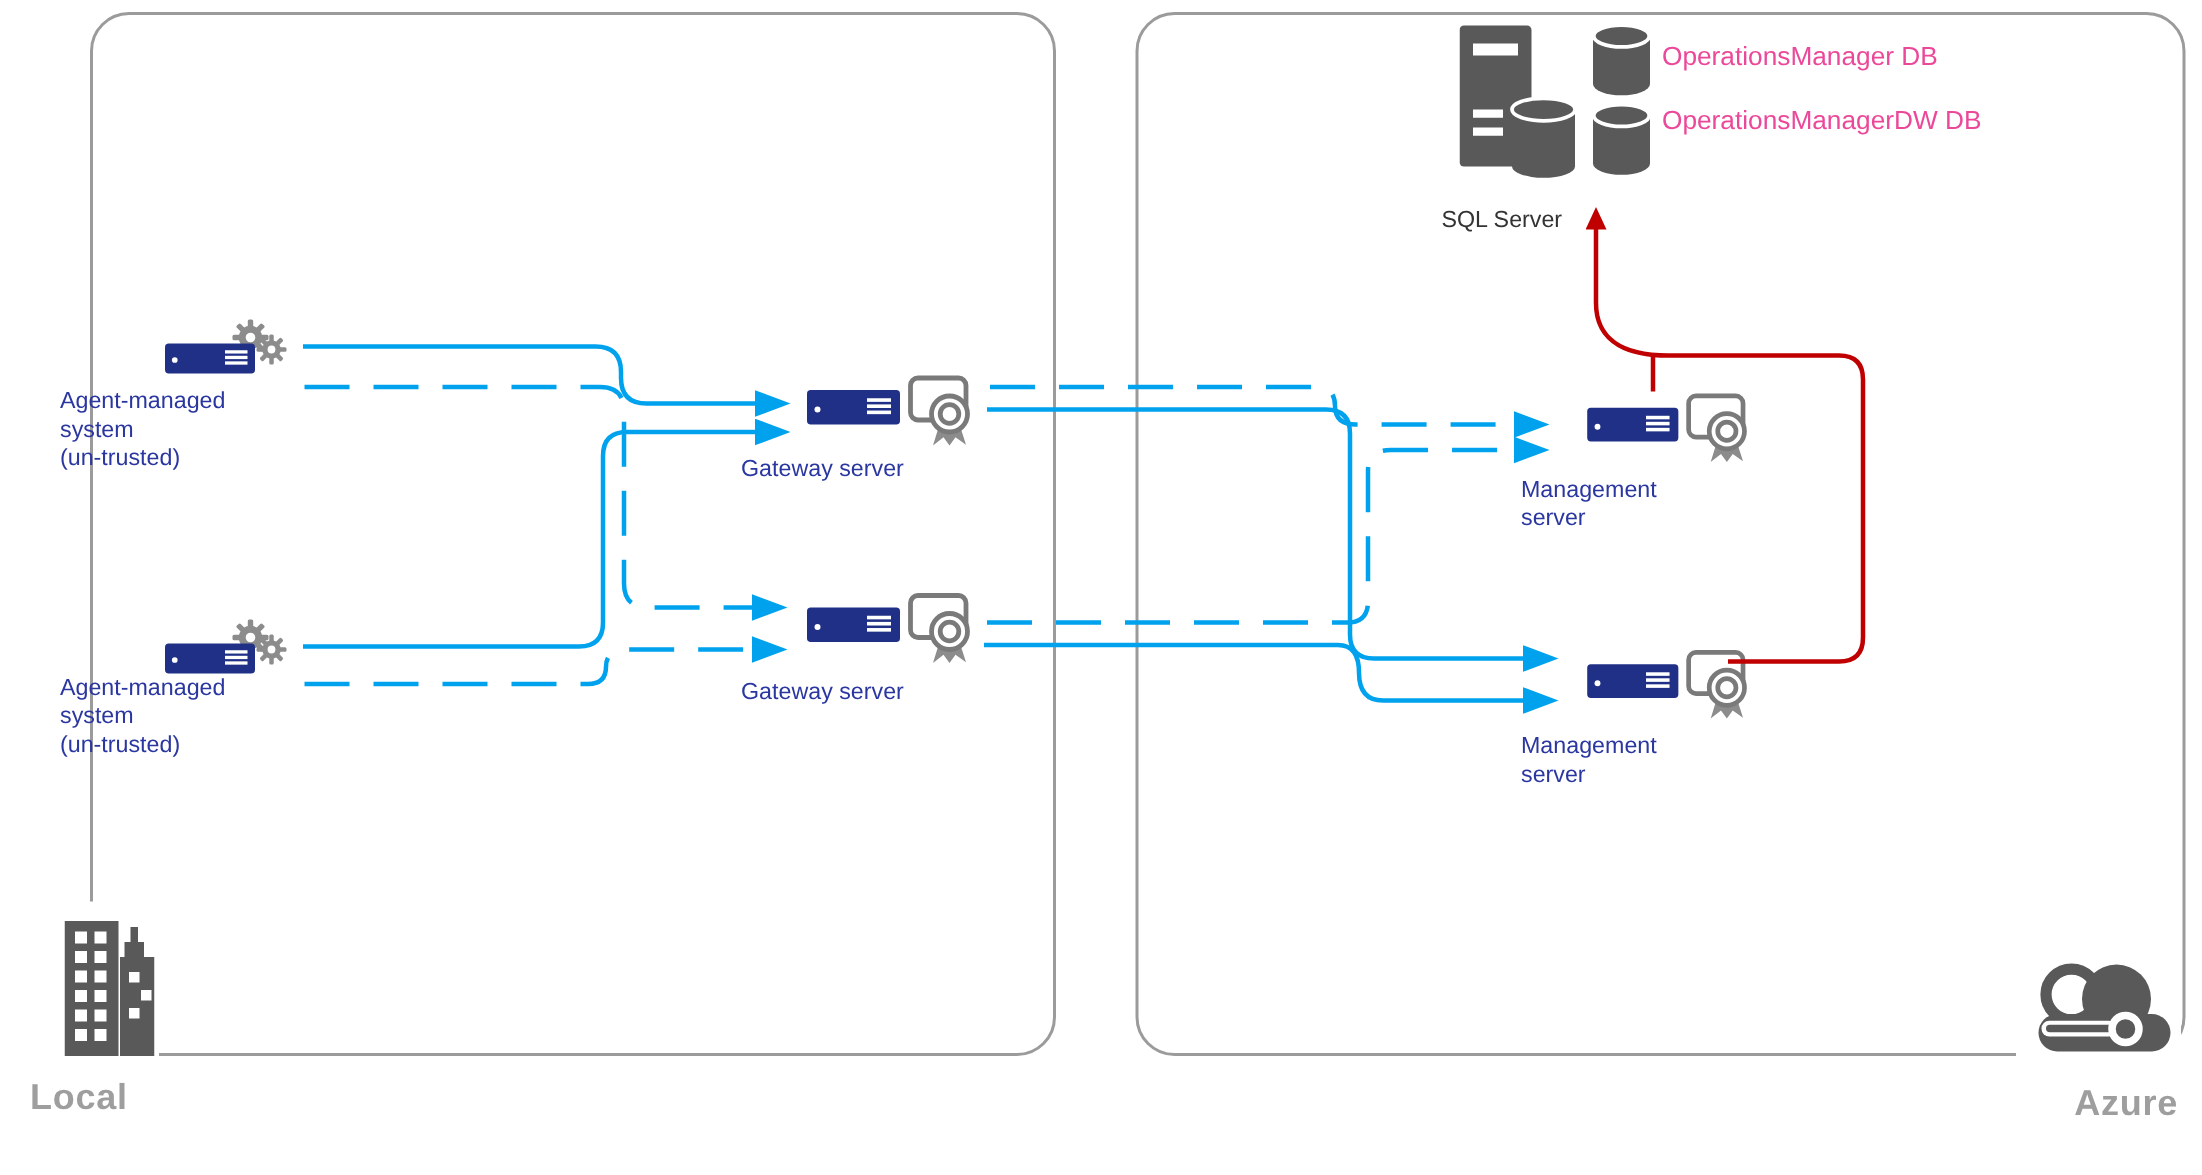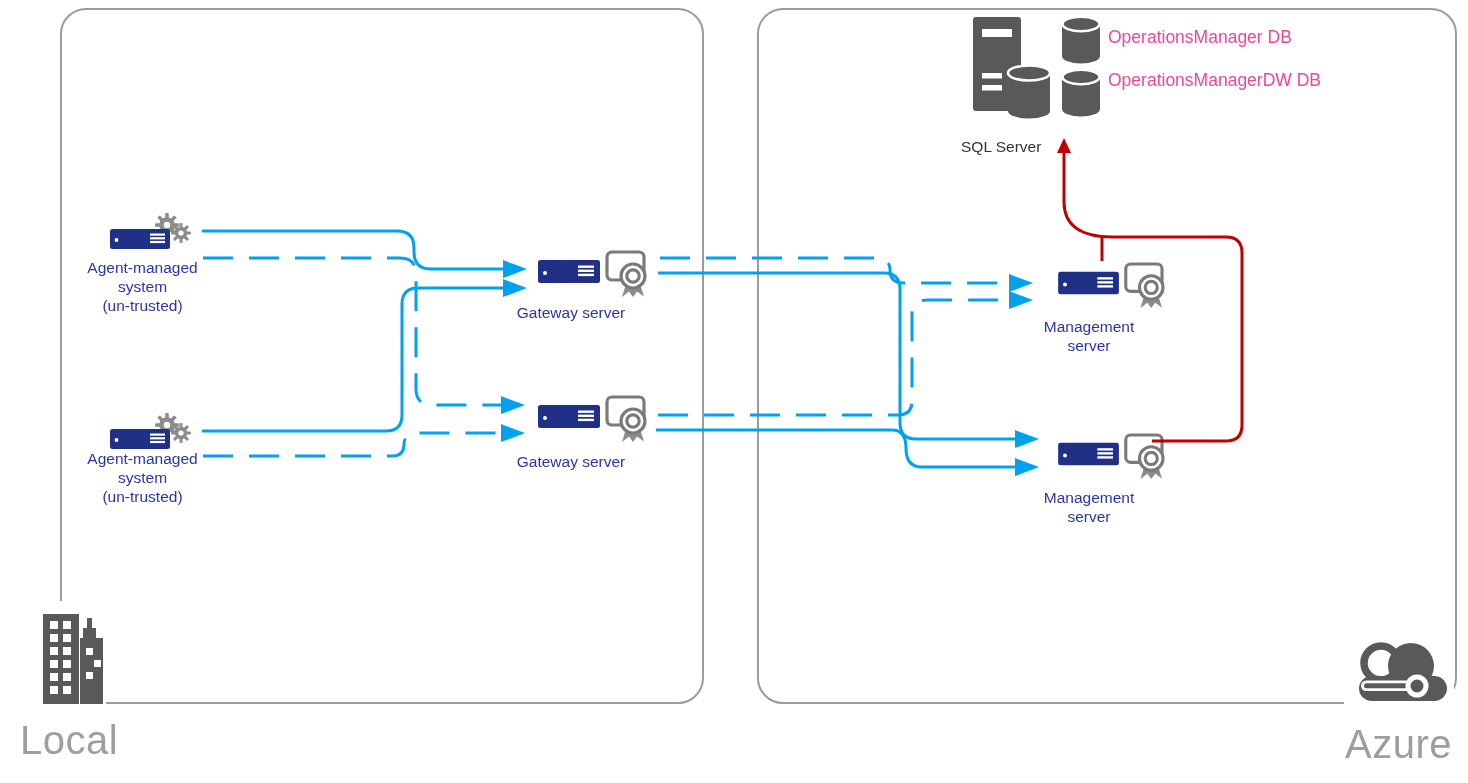--- a/index.html
+++ b/index.html
@@ -15,25 +15,25 @@
   }
   html,body{margin:0;padding:0;background:#fff;}
   .canvas{position:relative;width:1468px;height:783px;background:#fff;overflow:hidden;
           font-family:"Liberation Sans",sans-serif;}
   .panel{position:absolute;border:2.5px solid var(--panel-gray);border-radius:26px;background:#fff;z-index:1;}
   .panel-left{left:60px;top:8px;width:640px;height:692px;}
   .panel-right{left:757px;top:8px;width:696px;height:692px;}
   .abs{position:absolute;}
   .z2{z-index:2;}
   .lines-overlay{position:absolute;left:0;top:0;width:1468px;height:783px;z-index:3;pointer-events:none;}
-  .node-label{position:absolute;z-index:2;text-align:center;color:var(--label-blue);
+  .node-label{position:absolute;z-index:2;color:var(--label-blue);
               font-size:15.5px;line-height:19px;}
   .db-label{position:absolute;z-index:2;color:#ec4899;font-size:17.5px;}
   .dark-label{position:absolute;z-index:2;color:#333;font-size:15.5px;}
-  .zone-label{position:absolute;z-index:2;color:var(--zone-gray);font-size:40px;font-weight:400;letter-spacing:.5px;text-align:right;}
+  .zone-label{position:absolute;z-index:2;color:var(--zone-gray);font-size:24px;font-weight:700;letter-spacing:.5px;text-align:right;}
   .iconpad{background:#fff;z-index:2;}
   .c-solid{stroke:var(--connection-blue);stroke-width:3;fill:none;}
   .c-dash{stroke:var(--connection-blue);stroke-width:3;fill:none;stroke-dasharray:30 16;}
   .c-red{stroke:var(--db-red);stroke-width:3;fill:none;}
   .mk-cyan{fill:var(--connection-blue);}
   .mk-red{fill:var(--db-red);}
   .fill-navy{fill:var(--node-navy);}
   .fill-gray{fill:var(--icon-gray);}
   .fill-gear{fill:var(--gear-gray);}
   .cert-stroke{fill:#fff;stroke:var(--cert-gray);stroke-width:3.2;}

